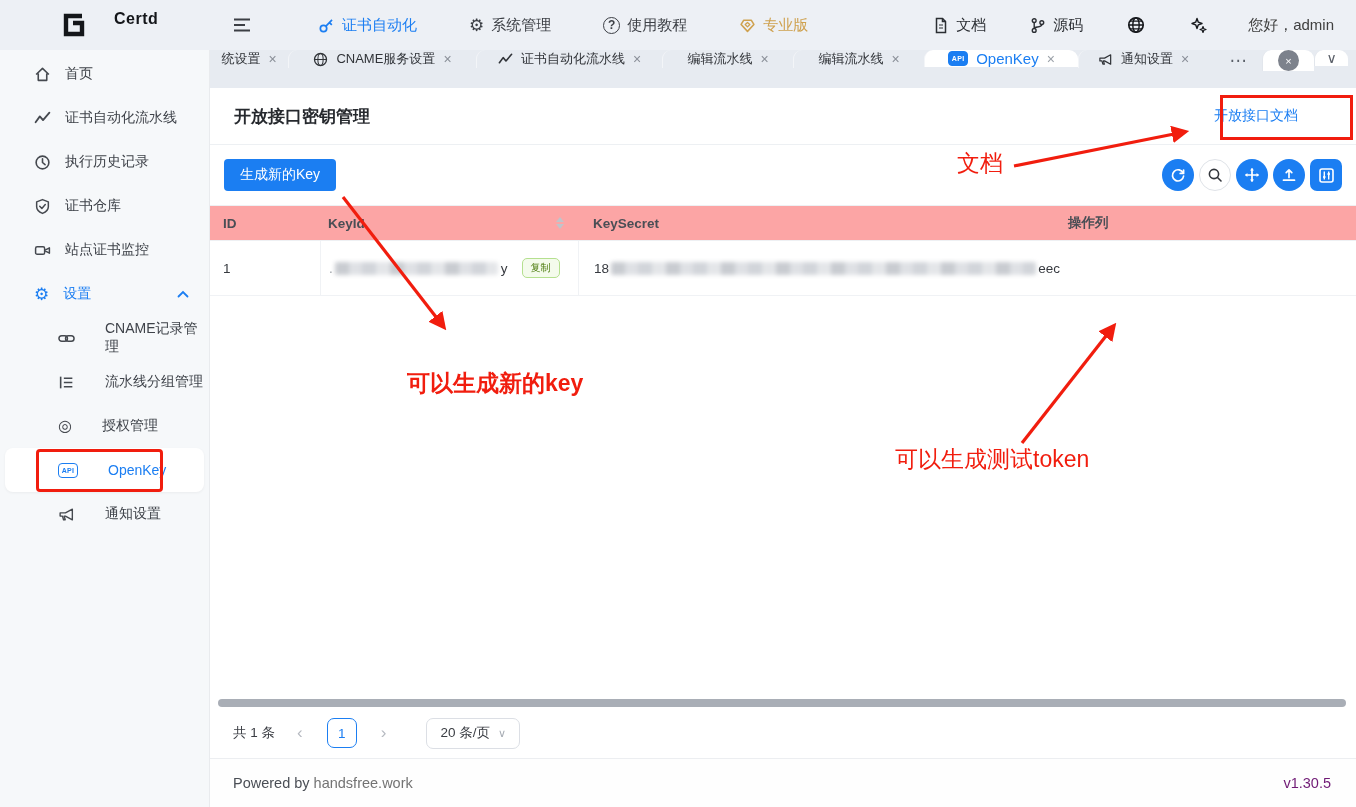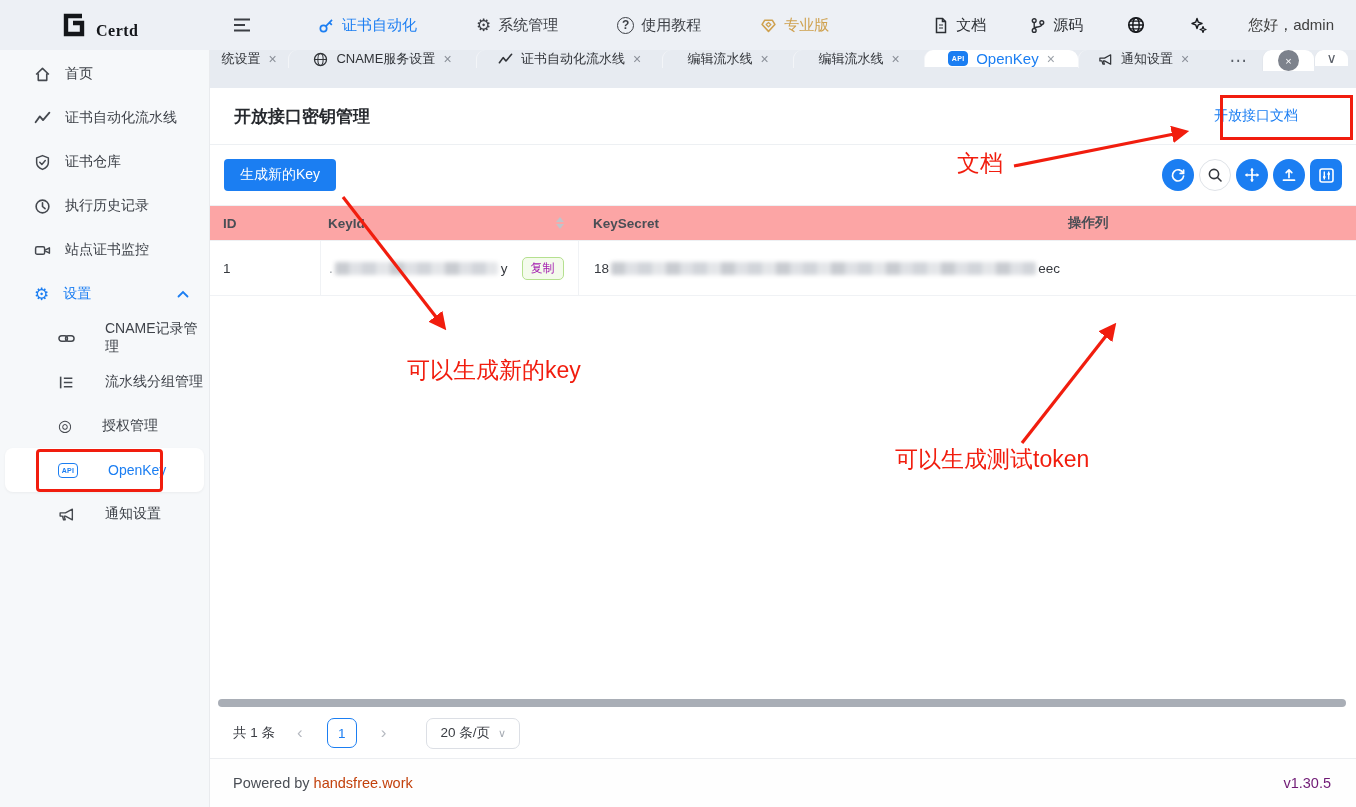--- a/index.html
+++ b/index.html
@@ -2,24 +2,24 @@
 <html><head>
 <meta charset="utf-8">
 <style>
   * { margin:0; padding:0; box-sizing:border-box; }
   html,body { width:1356px; height:807px; overflow:hidden; }
   body { font-family:"Liberation Sans","DejaVu Sans",sans-serif; font-size:14px; color:#3c3f45; background:#fff; position:relative; }
   svg.ic { display:block; }
 
   
   .topbar { position:absolute; left:0; top:0; width:1356px; height:50px; background:#edf0f5; display:flex; align-items:center; z-index:5; }
-  .brand { display:flex; align-items:flex-end; gap:8px; margin-left:58px; width:130px;font-family:Liberation Serif, serif; }
+  .brand { display:flex; align-items:flex-start; gap:26px; margin-left:58px; width:130px; }
   .brand-name { font-weight:bold; font-size:16px; color:#14161a; letter-spacing:.5px; }
   .collapse-btn { margin-left:45px; cursor:pointer; }
-  .top-menu { display:flex; align-items:center; margin-left:40px; gap:7px; }
+  .top-menu { display:flex; align-items:center; margin-left:40px; gap:0; }
   .top-item { display:flex; align-items:center; gap:7px; padding:0 26px; height:50px; cursor:pointer; color:#3c3f45; font-size:15px; }
   .top-item.active { color:#1b7ef2; }
   .top-item.pro { color:#cfa14f; }
   .top-right { position:absolute; right:22px; top:0; height:50px; display:flex; align-items:center; gap:0; }
   .top-link { display:flex; align-items:center; gap:7px; padding:0 22px; cursor:pointer; font-size:15px; color:#2b2e33; }
   .top-icon-btn { padding:0 22px; cursor:pointer; display:flex; align-items:center; }
   .greeting { margin-left:18px; font-size:15px; color:#404040; }
 
   
   .sidebar { position:absolute; left:0; top:50px; width:210px; height:757px; background:#f6f8fa; border-right:1px solid #e9ebee; z-index:4; padding-top:2px; }
@@ -64,33 +64,33 @@
   .c-keyid { width:258px; padding-left:8px; display:flex; align-items:center; border-left:1px solid #f0f2f5; height:100%;margin-left:18px; }
   .c-secret { width:482px; padding-left:15px; display:flex; align-items:center; border-left:1px solid #f0f2f5; height:100%; }
   .c-ops { flex:1; padding-left:8px; display:flex; align-items:center; border-left:1px solid #f0f2f5; height:100%; }
   .thead .c-keyid, .thead .c-secret, .thead .c-ops, .thead .c-id { border-left:none; }
   .sorter { margin-left:auto; margin-right:14px; display:flex; flex-direction:column; gap:2px; cursor:pointer; }
   .sorter i { width:0; height:0; border-left:4.5px solid transparent; border-right:4.5px solid transparent; display:block; }
   .sorter .up { border-bottom:5.5px solid #c0c4cb; }
   .sorter .dn { border-top:5.5px solid #c0c4cb; }
   .blurred { height:13px; border-radius:2px; filter:blur(2px);
     background:repeating-linear-gradient(90deg,#c9ccd1 0 14px,#dfe1e5 14px 27px,#d2d5da 27px 41px,#e4e6e9 41px 55px); }
-  .tag-copy { margin-left:14px; font-size:12px; color:#a21caf; border:1px solid #b5e08f; background:#f4fbec; border-radius:5px; padding:2px 8px; cursor:pointer; }
+  .tag-copy { margin-left:14px; font-size:10px; color:#4d7c0f; border:1px solid #b5e08f; background:#f4fbec; border-radius:5px; padding:2px 8px; cursor:pointer; }
   .op-ic { margin:0 11px; cursor:pointer; display:flex; }
   .btn-test { margin-left:8px; background:#1b7ef2; color:#fff; border:none; border-radius:6px; height:31px; padding:0 16px; font-size:13.5px; cursor:pointer; display:flex; align-items:center; gap:7px; font-family:inherit; }
 
   
   .hscroll { position:absolute; left:8px; top:649px; width:1128px; height:8px; border-radius:4px; background:#a9aeb6; cursor:pointer; }
   .pager { position:absolute; left:0; top:659px; width:1146px; height:48px; display:flex; align-items:center; padding-left:23px; gap:14px; font-size:13.5px; color:#3a3d43; }
   .pg-arrow { color:#b6bac1; font-size:17px; padding:0 8px; cursor:pointer; }
   .pg-num { width:30px; height:30px; border:1px solid #1b7ef2; color:#1b7ef2; border-radius:7px; display:flex; align-items:center; justify-content:center; cursor:pointer; margin:0 2px; }
   .pg-size { margin-left:18px; width:94px; height:31px; border:1px solid #dcdfe5; border-radius:7px; display:flex; align-items:center; justify-content:center; gap:8px; color:#3a3d43; cursor:pointer; }
   .pg-size .car { color:#a7acb4; font-size:11px; }
   .footer { position:absolute; left:0; top:708px; width:1146px; height:49px; border-top:1px solid #eceef1; background:#fefefe; display:flex; align-items:center; padding:0 25px 0 23px; color:#4a4e55; font-size:14.5px; }
-  .footer a { color:#c2410c; text-decoration:none; cursor:pointer; }
+  .footer a { color:#737373; text-decoration:none; cursor:pointer; }
   .version { margin-left:auto; color:#701a75; }
 
   
   .anno-svg { position:absolute; left:0; top:0; width:1356px; height:807px; z-index:40; pointer-events:none; }
   .red-box { position:absolute; border:3px solid #f11d0e; z-index:41; pointer-events:none; }
   .anno-text { position:absolute; color:#f11d0e; font-size:23px; z-index:41; pointer-events:none; white-space:nowrap; }
   .qmark { width:17px; height:17px; border:1.6px solid #3c3f45; border-radius:50%; font-size:12px; display:flex; align-items:center; justify-content:center; color:#3c3f45; font-weight:bold; }
   .gear-glyph { font-size:17px; line-height:1; }
 </style>
 </head>
@@ -190,34 +190,34 @@
     <span>
         <svg class="ic" width="17" height="17" viewBox="0 0 16 16">
           <polyline points="1.5,11.5 5.5,6 8.5,9.5 14.5,2.5" fill="none" stroke="#45494f" stroke-width="1.7" stroke-linejoin="round" stroke-linecap="round"></polyline>
         </svg>
       </span>
     <span>证书自动化流水线</span>
   </div>
   <div class="side-item">
     <span>
         <svg class="ic" width="17" height="17" viewBox="0 0 16 16">
+          <circle cx="8" cy="8" r="6" fill="none" stroke="#45494f" stroke-width="1.5"></circle>
+          <path d="M8 4.5 V8 l2.4 2" fill="none" stroke="#45494f" stroke-width="1.5" stroke-linecap="round"></path>
+        </svg>
+      </span>
+    <span>执行历史记录</span>
+  </div>
+  <div class="side-item">
+    <span>
+        <svg class="ic" width="17" height="17" viewBox="0 0 16 16">
           <path d="M8 1.5 L13.5 3.6 v4.6 c0 3.2 -2.7 5.1 -5.5 6.3 C5.2 13.3 2.5 11.4 2.5 8.2 V3.6 z" fill="none" stroke="#45494f" stroke-width="1.4" stroke-linejoin="round"></path>
           <path d="M5.4 7.8 l2 2 3.2-3.6" fill="none" stroke="#45494f" stroke-width="1.4" stroke-linecap="round" stroke-linejoin="round"></path>
         </svg>
       </span>
     <span>证书仓库</span>
-  </div>
-  <div class="side-item">
-    <span>
-        <svg class="ic" width="17" height="17" viewBox="0 0 16 16">
-          <circle cx="8" cy="8" r="6" fill="none" stroke="#45494f" stroke-width="1.5"></circle>
-          <path d="M8 4.5 V8 l2.4 2" fill="none" stroke="#45494f" stroke-width="1.5" stroke-linecap="round"></path>
-        </svg>
-      </span>
-    <span>执行历史记录</span>
   </div>
   <div class="side-item">
     <span>
         <svg class="ic" width="17" height="17" viewBox="0 0 16 16">
           <rect x="1.5" y="4.5" width="8.5" height="7" rx="1.5" fill="none" stroke="#45494f" stroke-width="1.4"></rect>
           <path d="M10 7.8 l4.5 -2.3 v5 L10 8.2" fill="none" stroke="#45494f" stroke-width="1.4" stroke-linejoin="round"></path>
         </svg>
       </span>
     <span>站点证书监控</span>
   </div>
@@ -411,21 +411,21 @@
     <span>Powered by </span>&nbsp;
     <a>handsfree.work</a>
     <span class="version">v1.30.5</span>
   </div>
 </div>
 
 <div class="red-box" style="left:1220px;top:95px;width:133px;height:45px;"></div>
 <div class="red-box" style="left:36px;top:449px;width:127px;height:43px;border-radius:4px;"></div>
 
 <span class="anno-text" style="left:957px;top:148px;">文档</span>
-<span class="anno-text" style="left:407px;top:355px;">可以生成新的key</span>
+<span class="anno-text" style="left:407px;top:368px;font-weight:bold;">可以生成新的key</span>
 <span class="anno-text" style="left:895px;top:444px;">可以生成测试token</span>
 
 <svg class="anno-svg">
   <defs>
     <marker id="ah" viewBox="0 0 10 10" refX="7" refY="5" markerWidth="5.5" markerHeight="5.5" orient="auto">
       <path d="M0 0 L10 5 L0 10 z" fill="#f11d0e"></path>
     </marker>
   </defs>
   <line x1="1014" y1="166" x2="1184" y2="132" stroke="#f11d0e" stroke-width="3.2" marker-end="url(#ah)"></line>
   <line x1="343" y1="197" x2="443" y2="326" stroke="#f11d0e" stroke-width="3.2" marker-end="url(#ah)"></line>

